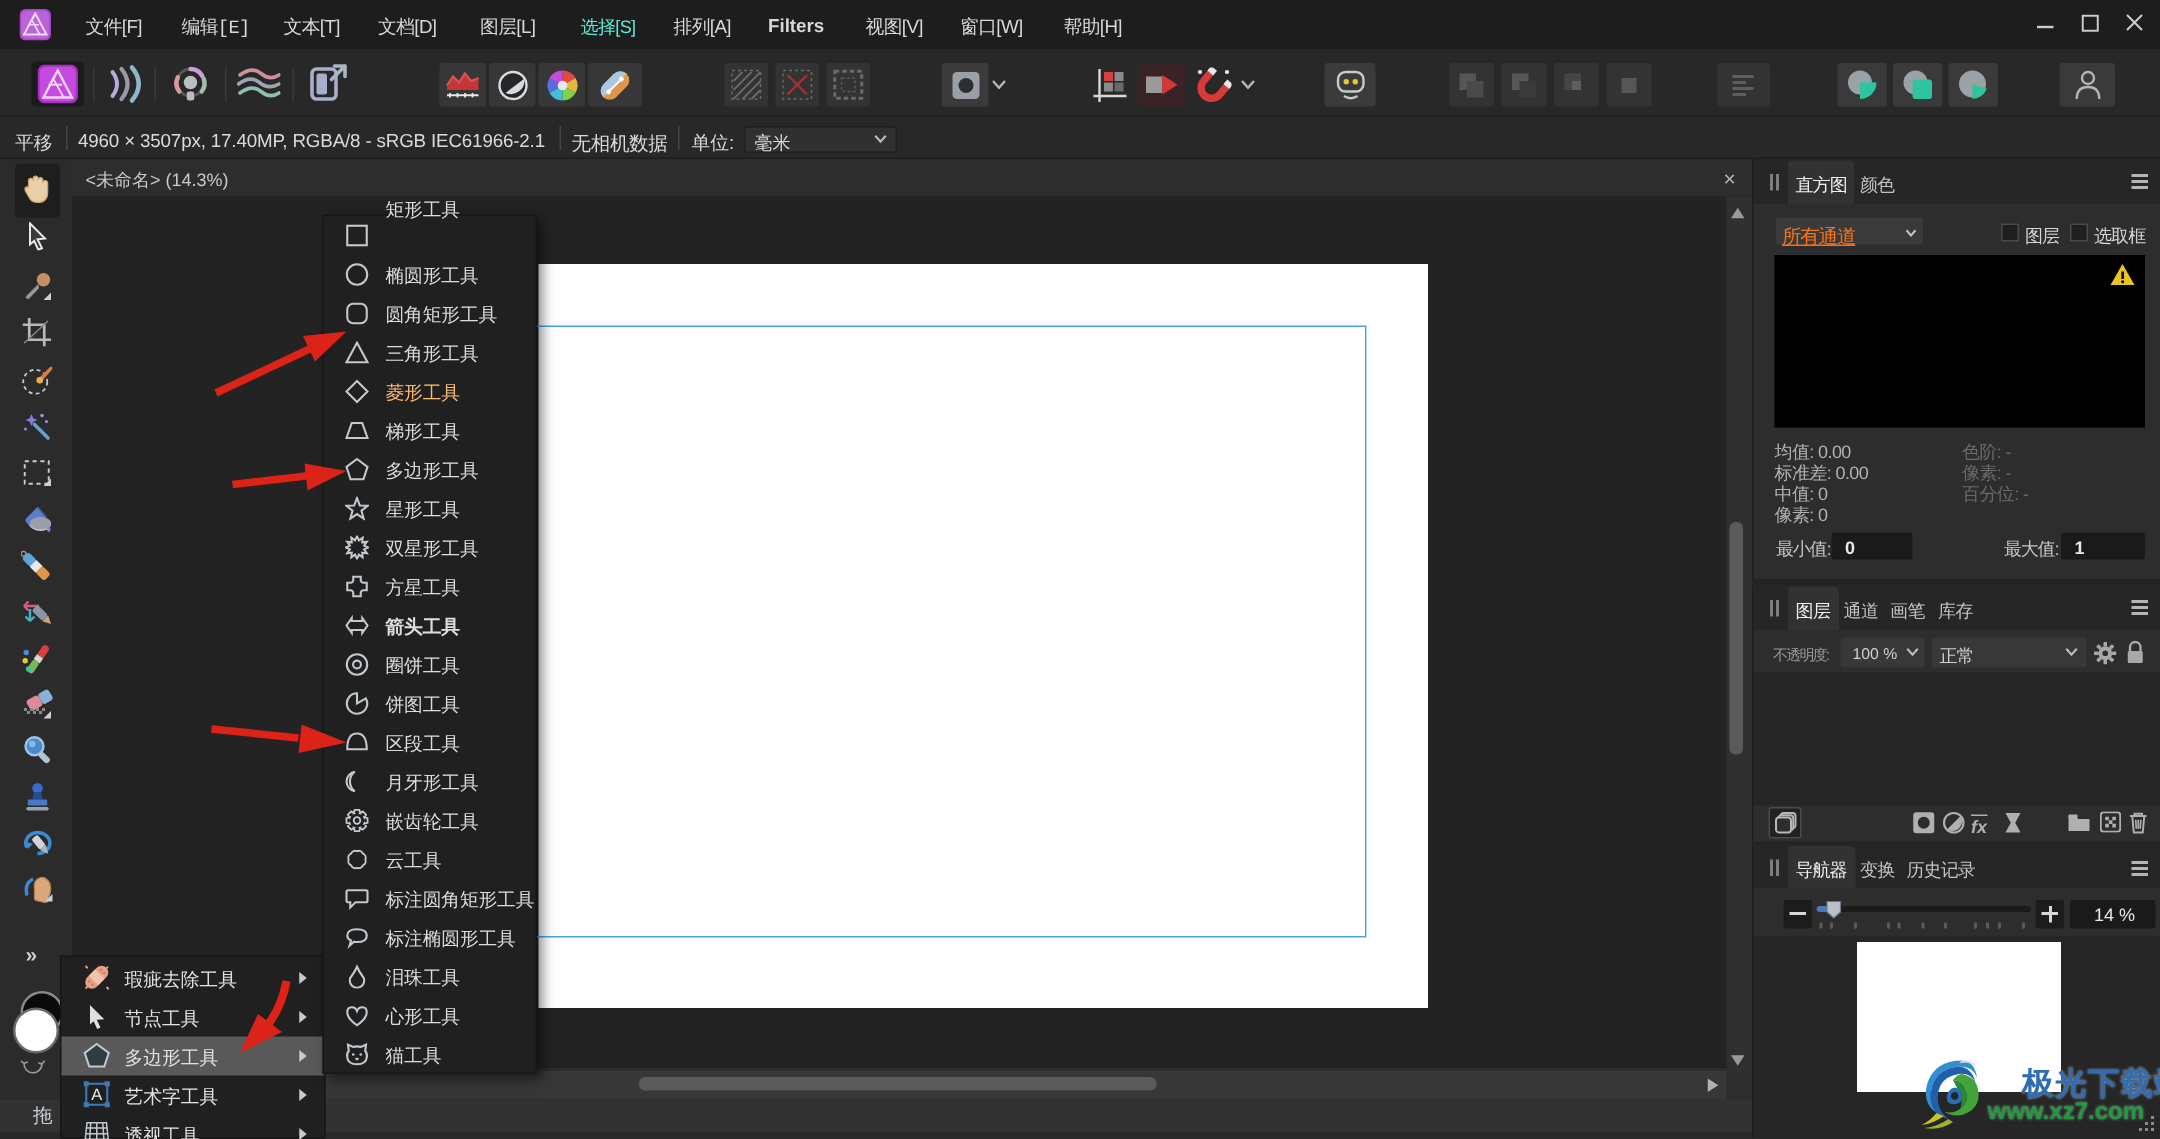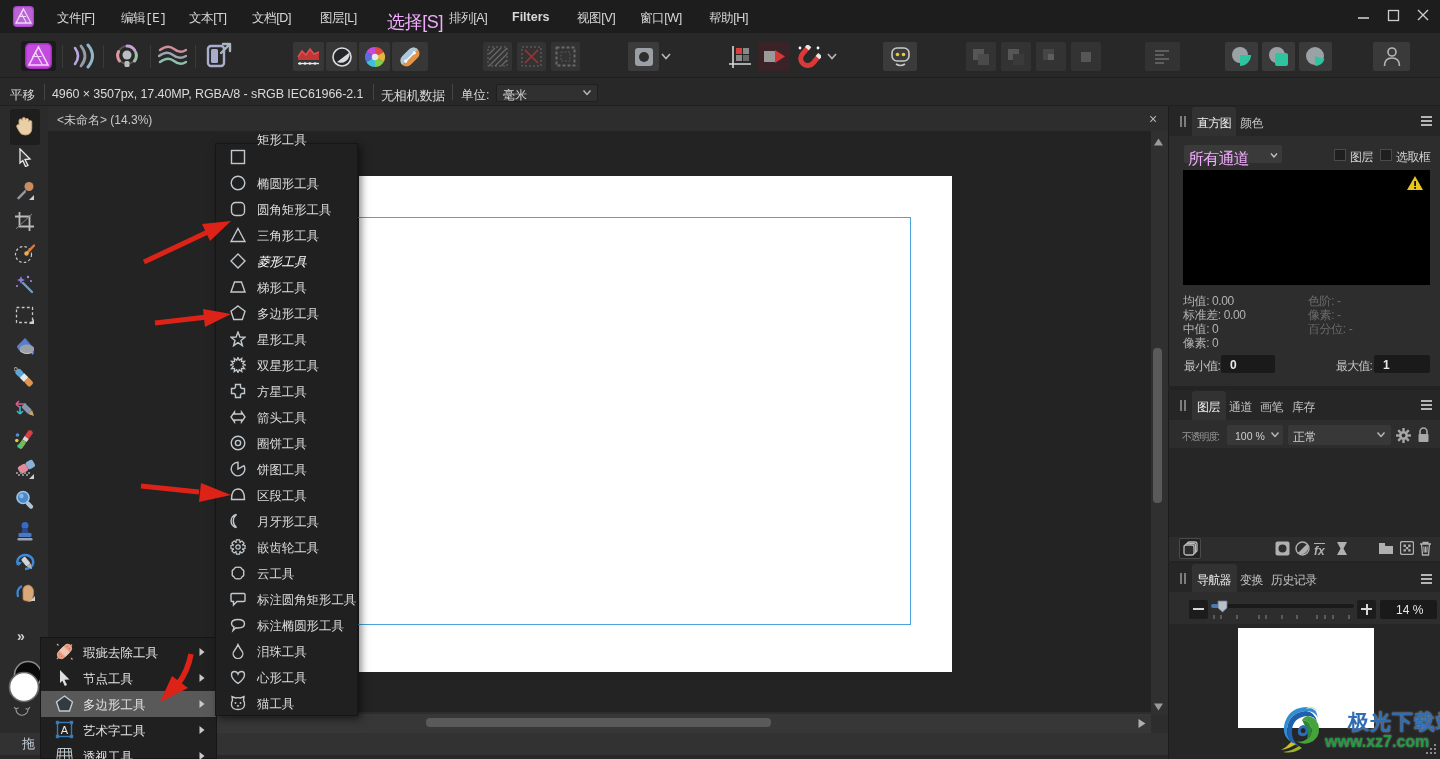--- a/index.html
+++ b/index.html
@@ -20,21 +20,21 @@
     <rect x="0" y="0" width="21" height="21" rx="4" fill="#a948c6"></rect>
     <rect x="1.2" y="1.2" width="18.6" height="18.6" rx="3.4" fill="#bc62d8"></rect>
     <path d="M10.5 3 L18 17 L3 17 Z" fill="none" stroke="#f0d8f8" stroke-width="1.3"></path>
     <path d="M8.2 7.3 L13.5 17 M10.5 3 L6.3 10.5 L13 10.5" stroke="#f0d8f8" stroke-width="1.1" fill="none"></path>
   </svg>
   <div class="txt" style="left:57px;top:10px;font-size:12.5px;letter-spacing:-0.4px;color:#d8d8d8;">文件[F]</div>
   <div class="txt" style="left:121px;top:10px;font-size:12.5px;letter-spacing:-0.4px;color:#d8d8d8;font-family:Liberation Mono, monospace;">编辑[E]</div>
   <div class="txt" style="left:189px;top:10px;font-size:12.5px;letter-spacing:-0.4px;color:#d8d8d8;">文本[T]</div>
   <div class="txt" style="left:252px;top:10px;font-size:12.5px;letter-spacing:-0.4px;color:#d8d8d8;">文档[D]</div>
   <div class="txt" style="left:320px;top:10px;font-size:12.5px;letter-spacing:-0.4px;color:#d8d8d8;">图层[L]</div>
-  <div class="txt" style="left:387px;top:10px;font-size:18px;letter-spacing:-0.4px;color:#f0abfc;">选择[S]</div>
+  <div class="txt" style="left:387px;top:10px;font-size:12px;letter-spacing:-0.4px;color:#5eead4;">选择[S]</div>
   <div class="txt" style="left:449px;top:10px;font-size:12.5px;letter-spacing:-0.4px;color:#d8d8d8;">排列[A]</div>
   <div class="txt" style="left:512px;top:10px;font-size:12.5px;color:#d8d8d8;font-weight:bold;">Filters</div>
   <div class="txt" style="left:577px;top:10px;font-size:12.5px;letter-spacing:-0.4px;color:#d8d8d8;">视图[V]</div>
   <div class="txt" style="left:640px;top:10px;font-size:12.5px;letter-spacing:-0.4px;color:#d8d8d8;">窗口[W]</div>
   <div class="txt" style="left:709px;top:10px;font-size:12.5px;letter-spacing:-0.4px;color:#d8d8d8;">帮助[H]</div>
 
   <svg class="abs" style="left:1352px;top:6px;" width="88" height="20" viewBox="0 0 88 20">
     <line x1="6" y1="12" x2="17" y2="12" stroke="#cccccc" stroke-width="1.6"></line>
     <rect x="36.5" y="4.5" width="10" height="10" fill="none" stroke="#cccccc" stroke-width="1.3"></rect>
     <path d="M66 4 L76 14 M76 4 L66 14" stroke="#cccccc" stroke-width="1.4"></path>
@@ -394,21 +394,21 @@
 <div id="rightpanel">
 
   <div class="abs" style="left:1169px;top:106px;width:271px;height:30px;background:#262626;"></div>
   <div class="abs" style="left:1192px;top:107px;width:44px;height:29px;background:#323232;border-radius:3px 3px 0 0;"></div>
   <div class="abs" style="left:1180px;top:116px;width:2px;height:11px;border-left:2px solid #7d7d7d;border-right:2px solid #7d7d7d;box-sizing:content-box;background:transparent;"></div>
   <div class="txt" style="left:1197px;top:115px;font-size:12px;letter-spacing:-0.6px;color:#f0f0f0;">直方图</div>
   <div class="txt" style="left:1240px;top:115px;font-size:12px;letter-spacing:-0.6px;color:#c2c2c2;">颜色</div>
   <div class="abs" style="left:1421px;top:116px;width:11px;height:2px;background:#b5b5b5;box-shadow:0 4px 0 #b5b5b5, 0 8px 0 #b5b5b5;"></div>
 
   <div class="abs" style="left:1184px;top:145px;width:98px;height:18px;background:#3a3a3a;border-radius:2px;"></div>
-  <div class="txt" style="left:1188px;top:149px;font-size:16px;letter-spacing:-0.8px;color:#f0abfc;">所有通道</div>
+  <div class="txt" style="left:1188px;top:149px;font-size:13px;letter-spacing:-0.8px;color:#f97316;text-decoration:underline;">所有通道</div>
   <svg class="abs" style="left:1270px;top:152px;" width="8" height="7" viewBox="0 0 8 7">
     <path d="M1 1.5 L4 5 L7 1.5" fill="none" stroke="#c5c5c5" stroke-width="1.3"></path>
   </svg>
   <div class="abs" style="left:1334px;top:149px;width:12px;height:12px;background:#1f1f1f;border:1px solid #4a4a4a;"></div>
   <div class="txt" style="left:1350px;top:149px;font-size:12px;letter-spacing:-0.6px;color:#d5d5d5;">图层</div>
   <div class="abs" style="left:1380px;top:149px;width:12px;height:12px;background:#1f1f1f;border:1px solid #4a4a4a;"></div>
   <div class="txt" style="left:1396px;top:149px;font-size:12px;letter-spacing:-0.6px;color:#d5d5d5;">选取框</div>
 
   <div class="abs" style="left:1183px;top:170px;width:247px;height:115px;background:#000000;"></div>
   <svg class="abs" style="left:1406px;top:175px;" width="18" height="16" viewBox="0 0 18 16">
@@ -633,21 +633,21 @@
         <rect x="1.5" y="1.5" width="13" height="13" rx="4" stroke="#c2c9ce" stroke-width="1.4" fill="none"></rect>
       </svg>
 <div class="txt" style="left:257px;top:202px;font-size:12.5px;letter-spacing:-0.1px;color:#dcdcdc;">圆角矩形工具</div>
 <svg class="abs" style="left:230px;top:227px;" width="16" height="16" viewBox="0 0 16 16">
         <path d="M8 1.5 L15 14.5 L1 14.5 Z" stroke="#c2c9ce" stroke-width="1.4" fill="none"></path>
       </svg>
 <div class="txt" style="left:257px;top:228px;font-size:12.5px;letter-spacing:-0.1px;color:#dcdcdc;">三角形工具</div>
 <svg class="abs" style="left:230px;top:253px;" width="16" height="16" viewBox="0 0 16 16">
         <path d="M8 1 L15 8 L8 15 L1 8 Z" stroke="#c2c9ce" stroke-width="1.4" fill="none"></path>
       </svg>
-<div class="txt" style="left:257px;top:254px;font-size:12.5px;letter-spacing:-0.1px;color:#ffffff;font-style:italic;">菱形工具</div>
+<div class="txt" style="left:257px;top:254px;font-size:12.5px;letter-spacing:-0.1px;color:#fdba74;">菱形工具</div>
 <svg class="abs" style="left:230px;top:279px;" width="16" height="16" viewBox="0 0 16 16">
         <path d="M4.5 3 H11.5 L15 13 H1 Z" stroke="#c2c9ce" stroke-width="1.4" fill="none"></path>
       </svg>
 <div class="txt" style="left:257px;top:280px;font-size:12.5px;letter-spacing:-0.1px;color:#dcdcdc;">梯形工具</div>
 <svg class="abs" style="left:230px;top:305px;" width="16" height="16" viewBox="0 0 16 16">
         <path d="M8 1 L15 6.3 L12.3 14.5 H3.7 L1 6.3 Z" stroke="#c2c9ce" stroke-width="1.4" fill="none"></path>
       </svg>
 <div class="txt" style="left:257px;top:306px;font-size:12.5px;letter-spacing:-0.1px;color:#dcdcdc;">多边形工具</div>
 <svg class="abs" style="left:230px;top:331px;" width="16" height="16" viewBox="0 0 16 16">
         <path d="M8 1 L9.9 6 L15 6.2 L11 9.5 L12.4 14.7 L8 11.7 L3.6 14.7 L5 9.5 L1 6.2 L6.1 6 Z" stroke="#c2c9ce" stroke-width="1.4" fill="none"></path>
@@ -657,21 +657,21 @@
         <path d="M8.00 0.40 L9.27 3.27 L11.80 1.42 L11.46 4.54 L14.58 4.20 L12.73 6.73 L15.60 8.00 L12.73 9.27 L14.58 11.80 L11.46 11.46 L11.80 14.58 L9.27 12.73 L8.00 15.60 L6.73 12.73 L4.20 14.58 L4.54 11.46 L1.42 11.80 L3.27 9.27 L0.40 8.00 L3.27 6.73 L1.42 4.20 L4.54 4.54 L4.20 1.42 L6.73 3.27 Z" stroke="#c2c9ce" stroke-width="1.3" fill="none"></path>
       </svg>
 <div class="txt" style="left:257px;top:358px;font-size:12.5px;letter-spacing:-0.1px;color:#dcdcdc;">双星形工具</div>
 <svg class="abs" style="left:230px;top:383px;" width="16" height="16" viewBox="0 0 16 16">
         <path d="M5.5 1.5 H10.5 V4 Q10.8 5.2 12 5.5 H14.5 V10.5 H12 Q10.8 10.8 10.5 12 V14.5 H5.5 V12 Q5.2 10.8 4 10.5 H1.5 V5.5 H4 Q5.2 5.2 5.5 4 Z" stroke="#c2c9ce" stroke-width="1.4" fill="none"></path>
       </svg>
 <div class="txt" style="left:257px;top:384px;font-size:12.5px;letter-spacing:-0.1px;color:#dcdcdc;">方星工具</div>
 <svg class="abs" style="left:230px;top:409px;" width="16" height="16" viewBox="0 0 16 16">
         <path d="M4.5 5 V3 L1 8 L4.5 13 V11 H11.5 V13 L15 8 L11.5 3 V5 Z" stroke="#c2c9ce" stroke-width="1.4" fill="none"></path>
       </svg>
-<div class="txt" style="left:257px;top:410px;font-size:12.5px;letter-spacing:-0.1px;color:#dcdcdc;">箭头工具</div>
+<div class="txt" style="left:257px;top:410px;font-size:12.5px;letter-spacing:-0.1px;color:#dcdcdc;font-weight:bold;">箭头工具</div>
 <svg class="abs" style="left:230px;top:435px;" width="16" height="16" viewBox="0 0 16 16">
         <circle cx="8" cy="8" r="6.8" stroke="#c2c9ce" stroke-width="1.4" fill="none"></circle>
         <circle cx="8" cy="8" r="2.6" stroke="#c2c9ce" stroke-width="1.4" fill="none"></circle>
       </svg>
 <div class="txt" style="left:257px;top:436px;font-size:12.5px;letter-spacing:-0.1px;color:#dcdcdc;">圈饼工具</div>
 <svg class="abs" style="left:230px;top:461px;" width="16" height="16" viewBox="0 0 16 16">
         <path d="M8 1.2 A6.8 6.8 0 1 0 13.9 4.6 L 8 8 Z" stroke="#c2c9ce" stroke-width="1.4" fill="none"></path>
       </svg>
 <div class="txt" style="left:257px;top:462px;font-size:12.5px;letter-spacing:-0.1px;color:#dcdcdc;">饼图工具</div>
 <svg class="abs" style="left:230px;top:487px;" width="16" height="16" viewBox="0 0 16 16">

